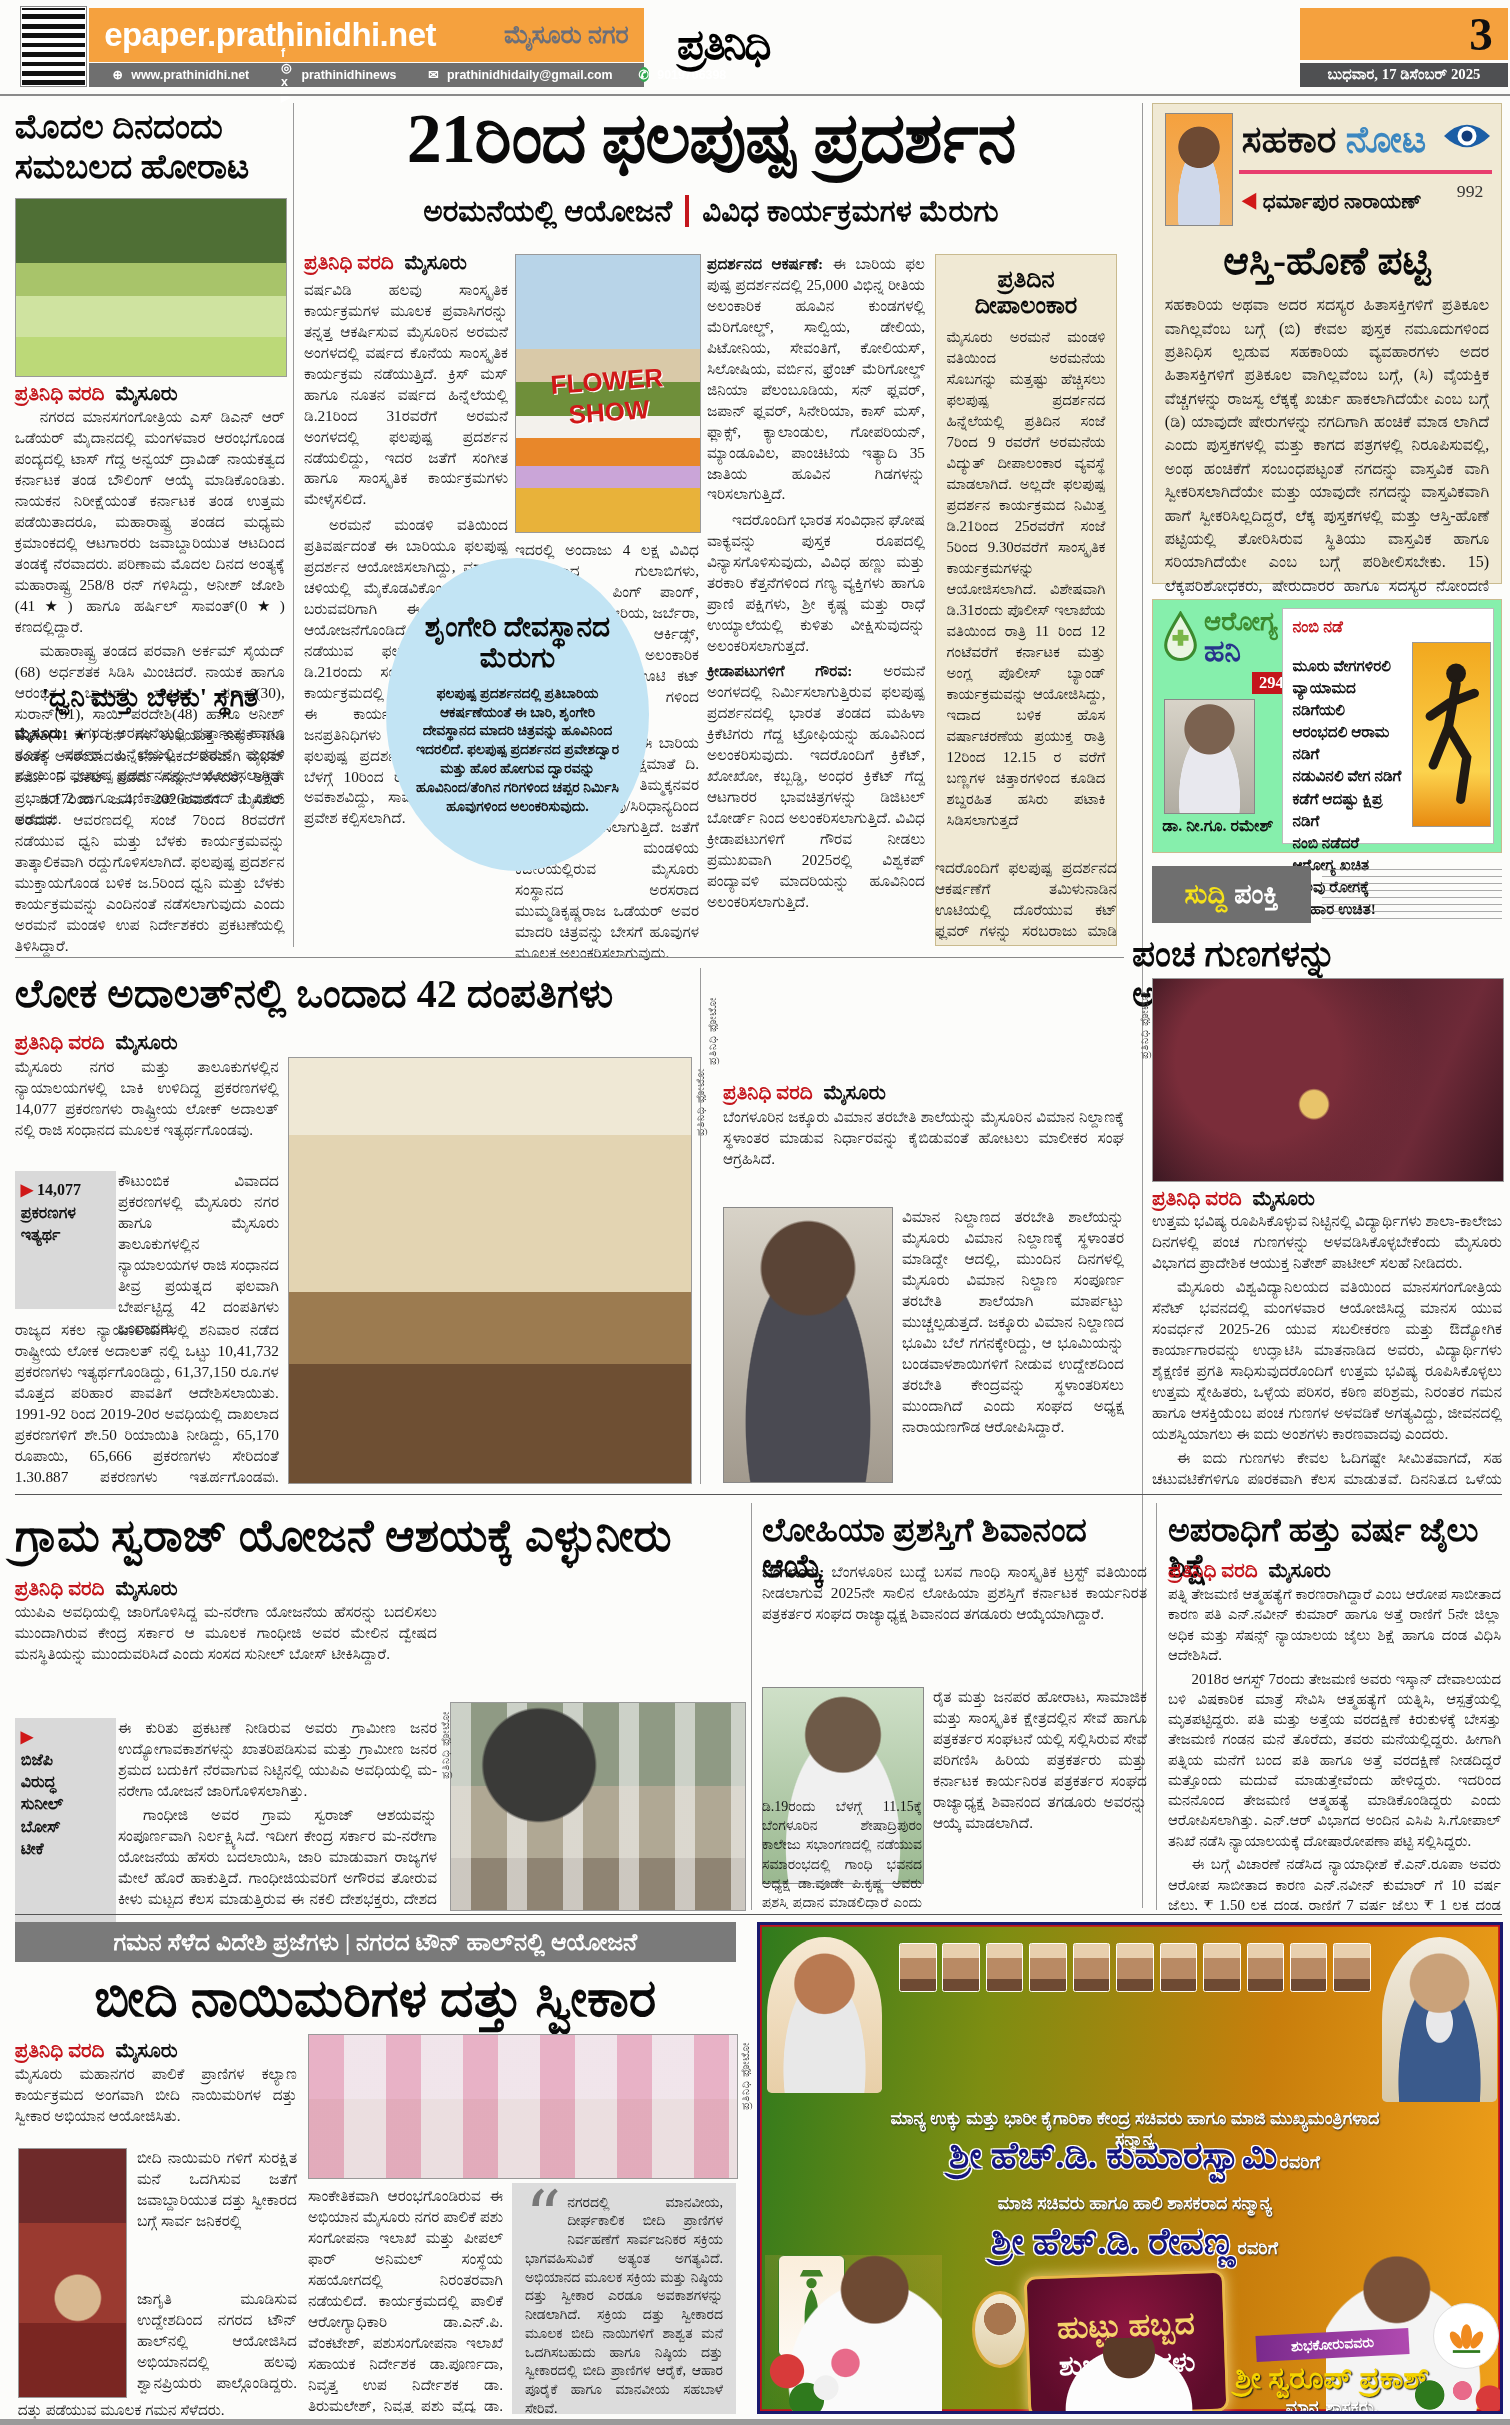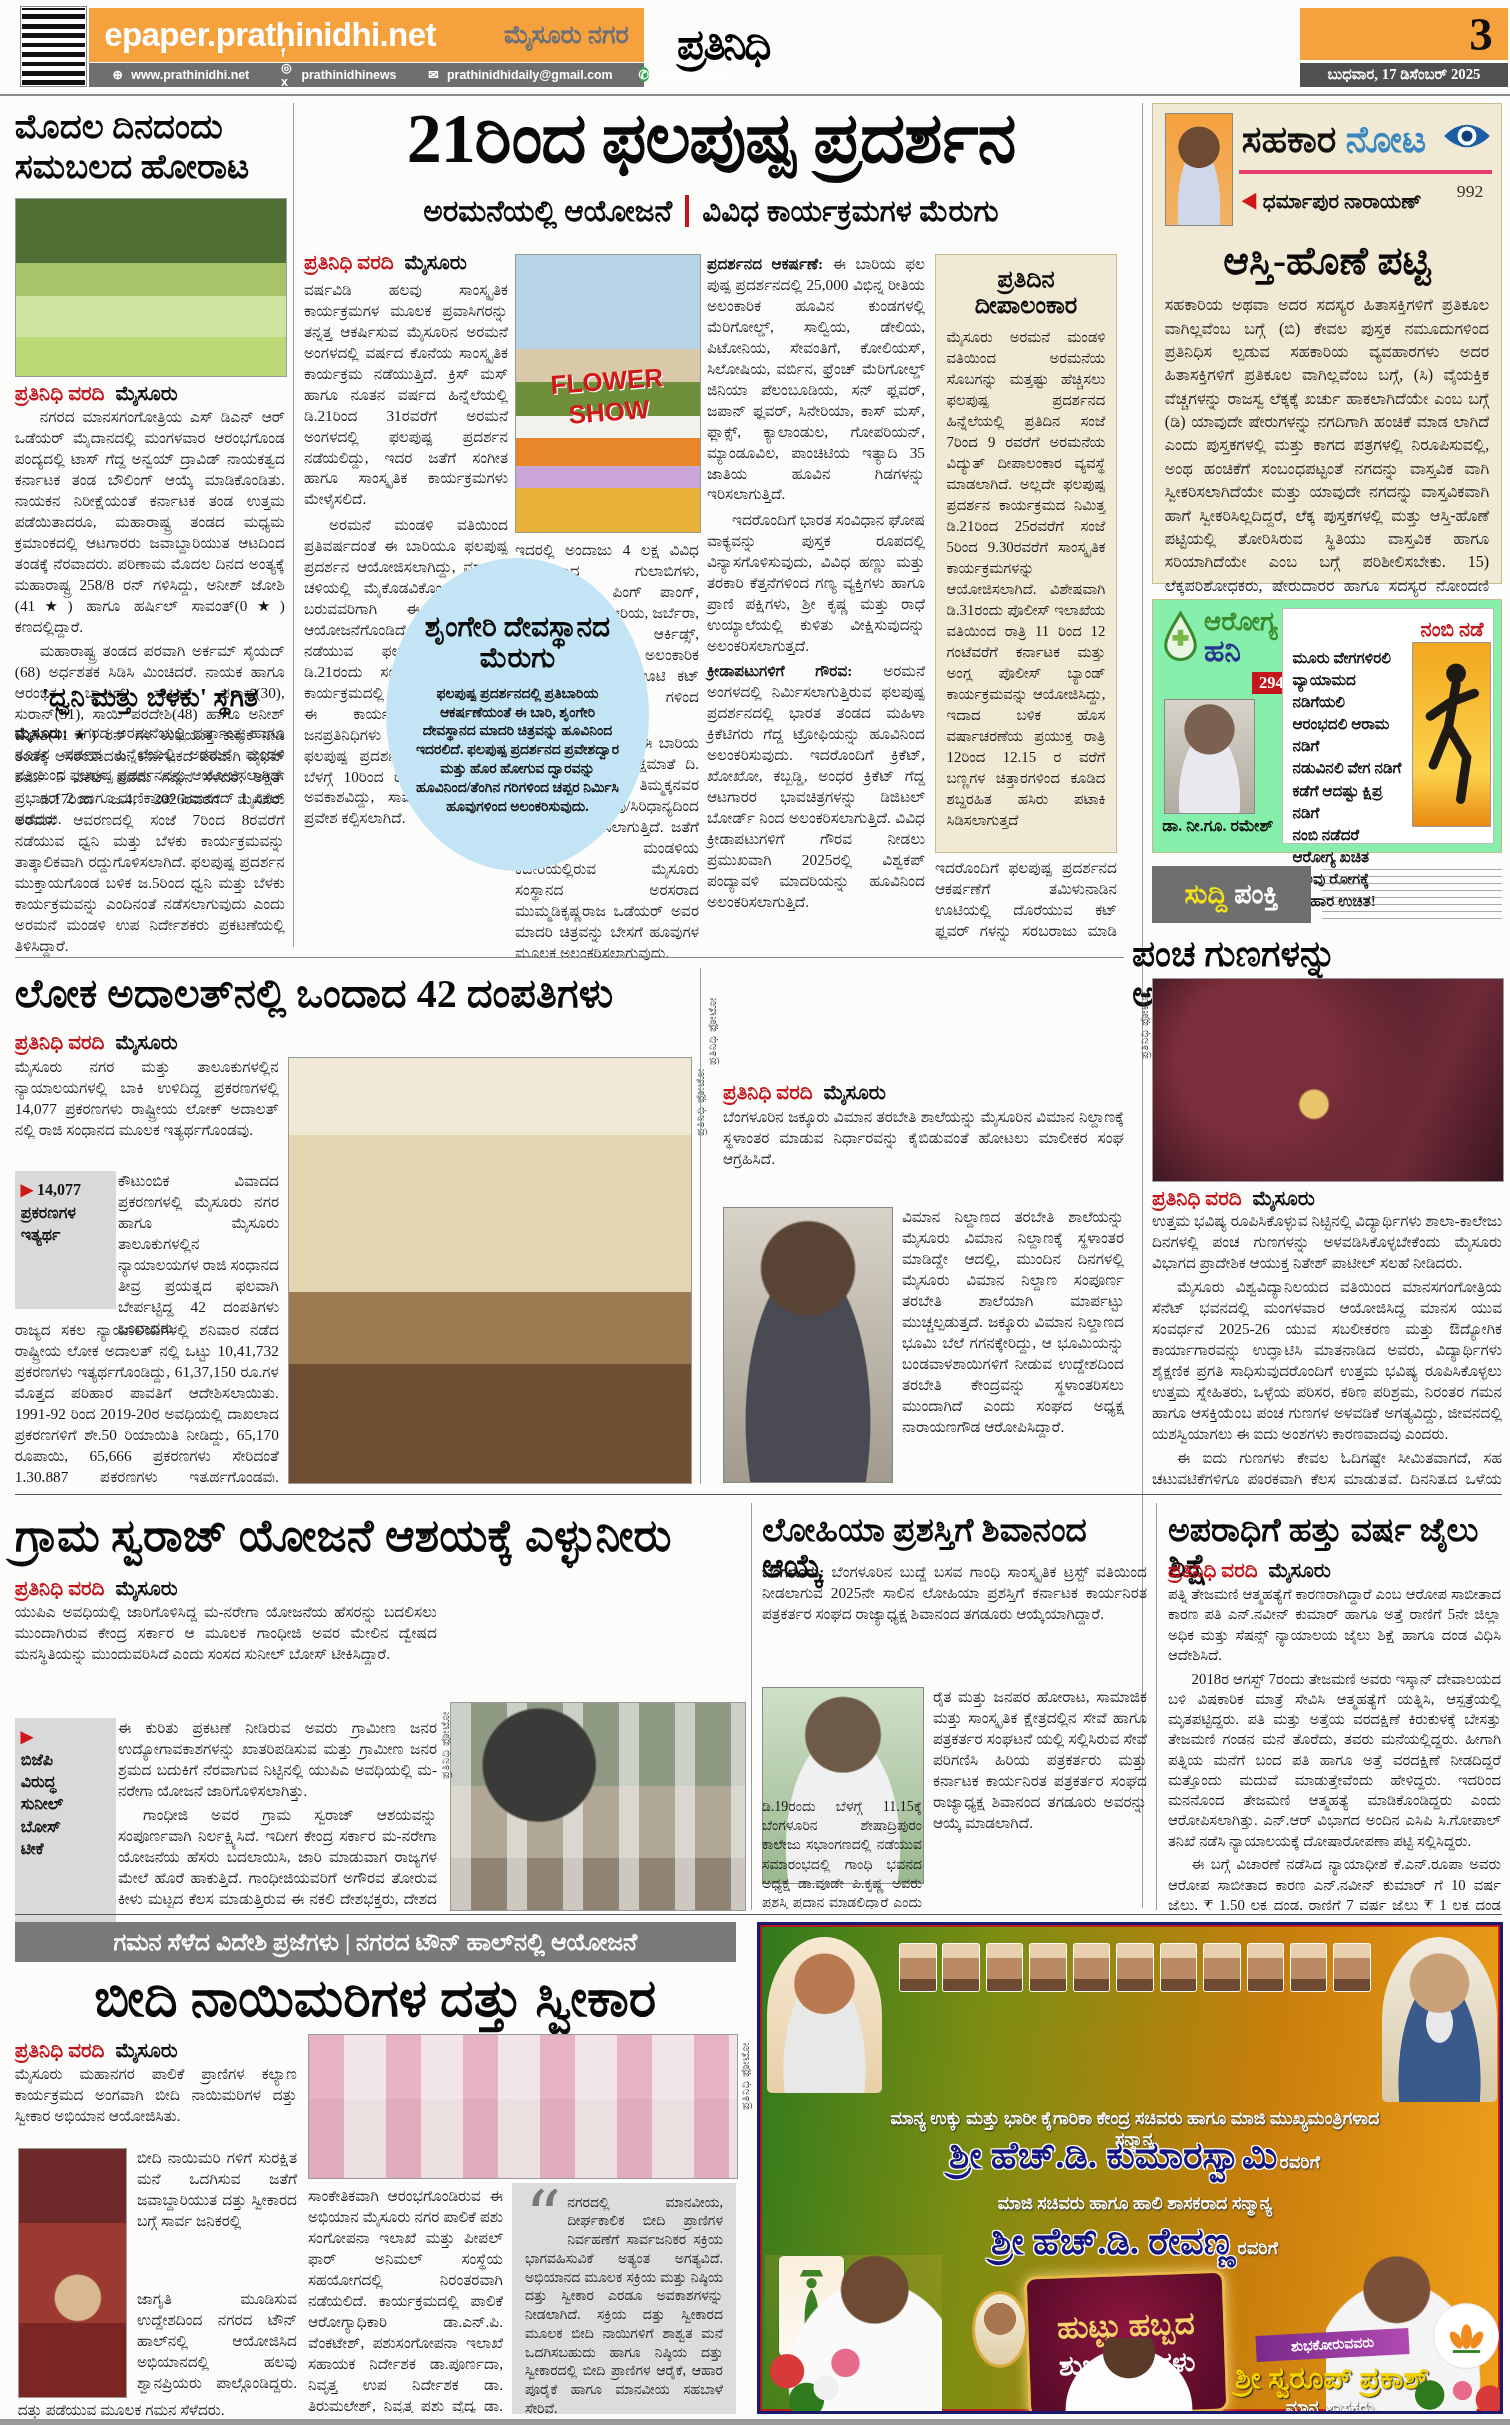--- a/index.html
+++ b/index.html
@@ -118,21 +118,21 @@
     <div style="margin-bottom:4.7px;">ಇದರಲ್ಲಿ ಅಂದಾಜು 4 ಲಕ್ಷ ವಿವಿಧ ಹೂವುಗಳಾದ ಗುಲಾಬಿಗಳು, ಕ್ರೈಸಾಂಥಿಮಮ್, ಪಿಂಗ್ ಪಾಂಗ್, ಕಾರ್ನೇಷನ್, ಆಸ್ಟ್ರಿಮೇರಿಯ, ಜರ್ಬೆರಾ, ಆಂಥೋರಿಯಮ್, ಆರ್ಕಿಡ್ಸ್, ಬ್ಲೂಡೈಸಿ, ಹಾಗೂ ಇತರ ಅಲಂಕಾರಿಕ ಹೂವುಗಳಿಂದ ಹಾಗೂ ಊಟಿ ಕಟ್ ಫ್ಲವರ್ ಗಳಿಂದ ಅಲಂಕರಿಸಲಾಗಿರುತ್ತದೆ.</div>
     <div><b>ಗಣ್ಯರ ಭಾವಚಿತ್ರ ಸೆಳೆತ:</b> <span>ಈ ಬಾರಿಯ ಪುಷ್ಪ ಪ್ರದರ್ಶನದಲ್ಲಿ ವೃಕ್ಷಮಾತೆ ದಿ. ಸಾಲುಮರದ ತಿಮ್ಮಕ್ಕನವರ ಭಾವಚಿತ್ರವನ್ನು ಹೂವು/ಸಿರಿಧಾನ್ಯದಿಂದ ಅಲಂಕರಿಸಿ ನಿರ್ಮಿಸಲಾಗುತ್ತಿದೆ. ಜತೆಗೆ ಅರಮನೆ ಮಂಡಳಿಯ ಕಚೇರಿಯಲ್ಲಿರುವ ಮೈಸೂರು ಸಂಸ್ಥಾನದ ಅರಸರಾದ ಮುಮ್ಮಡಿಕೃಷ್ಣರಾಜ ಒಡೆಯರ್ ಅವರ ಮಾದರಿ ಚಿತ್ರವನ್ನು ಬೇಸಗೆ ಹೂವುಗಳ ಮೂಲಕ ಅಲಂಕರಿಸಲಾಗುವುದು.</span></div>
   </div>
 
   <div class="abs body" style="left:707px;top:254px;width:218px;">
     <div style="margin-bottom:4.7px;"><b>ಪ್ರದರ್ಶನದ ಆಕರ್ಷಣೆ:</b> <span>ಈ ಬಾರಿಯ ಫಲ ಪುಷ್ಪ ಪ್ರದರ್ಶನದಲ್ಲಿ 25,000 ವಿಭಿನ್ನ ರೀತಿಯ ಅಲಂಕಾರಿಕ ಹೂವಿನ ಕುಂಡಗಳಲ್ಲಿ ಮೆರಿಗೋಲ್ಡ್, ಸಾಲ್ವಿಯ, ಡೇಲಿಯ, ಪಿಟೋನಿಯ, ಸೇವಂತಿಗೆ, ಕೋಲಿಯಸ್, ಸಿಲೋಷಿಯ, ವರ್ಬಿನ, ಫ್ರೆಂಚ್ ಮೆರಿಗೋಲ್ಡ್ ಜಿನಿಯಾ ಪೆಲಂಬೂಡಿಯ, ಸನ್ ಫ್ಲವರ್, ಜಪಾನ್ ಫ್ಲವರ್, ಸಿನೇರಿಯಾ, ಕಾಸ್ ಮಸ್, ಫ್ಲಾಕ್ಸ್, ಕ್ಯಾಲಾಂಡುಲ, ಗೋಪರಿಯನ್, ಮ್ಯಾಂಡೂವಿಲ, ಪಾಂಚಿಟಿಯ ಇತ್ಯಾದಿ 35 ಜಾತಿಯ ಹೂವಿನ ಗಿಡಗಳನ್ನು ಇರಿಸಲಾಗುತ್ತಿದೆ.</span></div>
     <div style="margin-bottom:4.7px;text-indent:25px;">ಇದರೊಂದಿಗೆ ಭಾರತ ಸಂವಿಧಾನ ಘೋಷ ವಾಕ್ಯವನ್ನು ಪುಸ್ತಕ ರೂಪದಲ್ಲಿ ವಿನ್ಯಾಸಗೊಳಿಸುವುದು, ವಿವಿಧ ಹಣ್ಣು ಮತ್ತು ತರಕಾರಿ ಕೆತ್ತನೆಗಳಿಂದ ಗಣ್ಯ ವ್ಯಕ್ತಿಗಳು ಹಾಗೂ ಪ್ರಾಣಿ ಪಕ್ಷಿಗಳು, ಶ್ರೀ ಕೃಷ್ಣ ಮತ್ತು ರಾಧೆ ಉಯ್ಯಾಲೆಯಲ್ಲಿ ಕುಳಿತು ವೀಕ್ಷಿಸುವುದನ್ನು ಅಲಂಕರಿಸಲಾಗುತ್ತದೆ.</div>
     <div><b>ಕ್ರೀಡಾಪಟುಗಳಿಗೆ ಗೌರವ:</b> <span>ಅರಮನೆ ಅಂಗಳದಲ್ಲಿ ನಿರ್ಮಿಸಲಾಗುತ್ತಿರುವ ಫಲಪುಷ್ಪ ಪ್ರದರ್ಶನದಲ್ಲಿ ಭಾರತ ತಂಡದ ಮಹಿಳಾ ಕ್ರಿಕೆಟಿಗರು ಗೆದ್ದ ಟ್ರೋಫಿಯನ್ನು ಹೂವಿನಿಂದ ಅಲಂಕರಿಸುವುದು. ಇದರೊಂದಿಗೆ ಕ್ರಿಕೆಟ್, ಖೋಖೋ, ಕಬ್ಬಡ್ಡಿ, ಅಂಧರ ಕ್ರಿಕೆಟ್ ಗೆದ್ದ ಆಟಗಾರರ ಭಾವಚಿತ್ರಗಳನ್ನು ಡಿಜಿಟಲ್ ಬೋರ್ಡ್ ನಿಂದ ಅಲಂಕರಿಸಲಾಗುತ್ತಿದೆ. ವಿವಿಧ ಕ್ರೀಡಾಪಟುಗಳಿಗೆ ಗೌರವ ನೀಡಲು ಪ್ರಮುಖವಾಗಿ 2025ರಲ್ಲಿ ವಿಶ್ವಕಪ್ ಪಂದ್ಯಾವಳಿ ಮಾದರಿಯನ್ನು ಹೂವಿನಿಂದ ಅಲಂಕರಿಸಲಾಗುತ್ತಿದೆ.</span></div>
   </div>
 
-  <div class="abs beige" style="left:935px;top:254px;width:182px;height:599px;padding:11.8px 10.6px;box-sizing:border-box;">
+  <div class="abs beige" style="left:935px;top:254px;width:182px;height:692px;padding:11.8px 10.6px;box-sizing:border-box;">
     <div class="hl center" style="font-size:23.6px;margin-bottom:8.3px;">ಪ್ರತಿದಿನ ದೀಪಾಲಂಕಾರ</div>
     <div class="body" style="font-size:14.8px;line-height:1.42;">ಮೈಸೂರು ಅರಮನೆ ಮಂಡಳಿ ವತಿಯಿಂದ ಅರಮನೆಯ ಸೊಬಗನ್ನು ಮತ್ತಷ್ಟು ಹೆಚ್ಚಿಸಲು ಫಲಪುಷ್ಪ ಪ್ರದರ್ಶನದ ಹಿನ್ನೆಲೆಯಲ್ಲಿ ಪ್ರತಿದಿನ ಸಂಜೆ 7ರಿಂದ 9 ರವರೆಗೆ ಅರಮನೆಯ ವಿದ್ಯುತ್ ದೀಪಾಲಂಕಾರ ವ್ಯವಸ್ಥೆ ಮಾಡಲಾಗಿದೆ. ಅಲ್ಲದೇ ಫಲಪುಷ್ಪ ಪ್ರದರ್ಶನ ಕಾರ್ಯಕ್ರಮದ ನಿಮಿತ್ತ ಡಿ.21ರಿಂದ 25ರವರೆಗೆ ಸಂಜೆ 5ರಿಂದ 9.30ರವರೆಗೆ ಸಾಂಸ್ಕೃತಿಕ ಕಾರ್ಯಕ್ರಮಗಳನ್ನು ಆಯೋಜಿಸಲಾಗಿದೆ. ವಿಶೇಷವಾಗಿ ಡಿ.31ರಂದು ಪೊಲೀಸ್ ಇಲಾಖೆಯ ವತಿಯಿಂದ ರಾತ್ರಿ 11 ರಿಂದ 12 ಗಂಟೆವರೆಗೆ ಕರ್ನಾಟಕ ಮತ್ತು ಅಂಗ್ಲ ಪೊಲೀಸ್ ಬ್ಯಾಂಡ್ ಕಾರ್ಯಕ್ರಮವನ್ನು ಆಯೋಜಿಸಿದ್ದು, ಇದಾದ ಬಳಿಕ ಹೊಸ ವರ್ಷಾಚರಣೆಯ ಪ್ರಯುಕ್ತ ರಾತ್ರಿ 12ರಿಂದ 12.15 ರ ವರೆಗೆ ಬಣ್ಣಗಳ ಚಿತ್ತಾರಗಳಿಂದ ಕೂಡಿದ ಶಬ್ದರಹಿತ ಹಸಿರು ಪಟಾಕಿ ಸಿಡಿಸಲಾಗುತ್ತದೆ</div>
   </div>
   <div class="abs body" style="left:935px;top:858px;width:182px;height:89px;overflow:hidden;">ಇದರೊಂದಿಗೆ ಫಲಪುಷ್ಪ ಪ್ರದರ್ಶನದ ಆಕರ್ಷಣೆಗೆ ತಮಿಳುನಾಡಿನ ಊಟಿಯಲ್ಲಿ ದೊರೆಯುವ ಕಟ್ ಫ್ಲವರ್ ಗಳನ್ನು ಸರಬರಾಜು ಮಾಡಿ ಜೋಡಿಸಲಾಗುತ್ತಿದೆ. ಜತೆಗೆ 2025ರ ಭಾರತದ ಆಪರೇಶನ್ ಸಿಂಧೂರ್ ನಲ್ಲಿ ಭಾಗವಹಿಸಿದ ಯುದ್ಧ ಟ್ಯಾಂಕರ್, ಹಡಗು, ನೇವಿ ಫೈಟರ್ ಜೆಟ್ ಮಾದರಿ, ಛೋಟಾ ಭೀಮ್, ಕಾಳಿಂಗ ಮರ್ಧನ ಮಾದರಿ, ಅಳಿಲು ಸೈಕಲ್ ಓಡಿಸುತ್ತಿರುವ ಮಾದರಿ ಸೇರಿದಂತೆ ಹಂಸ ಮಾದರಿಯ ಸೆಲ್ಫಿ ಪಾಯಿಂಟ್‌ಗಳನ್ನು ಹೂವುಗಳಿಂದ ನಿರ್ಮಿಸಲಾಗುತ್ತಿದೆ.</div>
 
   <div class="abs" style="left:386px;top:558px;width:263px;height:313px;background:#C2E4F4;border-radius:50%;display:flex;flex-direction:column;align-items:center;justify-content:center;padding:17.7px 28px;box-sizing:border-box;text-align:center;">
     <div class="hl" style="font-size:28px;margin-bottom:11px;">ಶೃಂಗೇರಿ ದೇವಸ್ಥಾನದ ಮೆರುಗು</div>
     <div style="font-weight:bold;font-size:14px;line-height:1.35;">ಫಲಪುಷ್ಪ ಪ್ರದರ್ಶನದಲ್ಲಿ ಪ್ರತಿಬಾರಿಯ ಆಕರ್ಷಣೆಯಂತೆ ಈ ಬಾರಿ, ಶೃಂಗೇರಿ ದೇವಸ್ಥಾನದ ಮಾದರಿ ಚಿತ್ರವನ್ನು ಹೂವಿನಿಂದ ಇದರಲಿದೆ. ಫಲಪುಷ್ಪ ಪ್ರದರ್ಶನದ ಪ್ರವೇಶದ್ವಾರ ಮತ್ತು ಹೊರ ಹೋಗುವ ದ್ವಾರವನ್ನು ಹೂವಿನಿಂದ/ತೆಂಗಿನ ಗರಿಗಳಿಂದ ಚಪ್ಪರ ನಿರ್ಮಿಸಿ ಹೂವುಗಳಿಂದ ಅಲಂಕರಿಸುವುದು.</div>
   </div>
 
@@ -173,21 +173,21 @@
       <span style="color:#3C8A2E;font-size:26px;display:block;">ಆರೋಗ್ಯ</span>
       <span style="color:#27348B;font-size:29.5px;display:block;">ಹನಿ</span>
     </div>
     <div class="abs" style="left:99px;top:72px;background:#c4161c;color:#fff;font-weight:bold;font-size:16.5px;padding:1.2px 7px;">294</div>
     <div class="abs portrait" style="left:10.6px;top:99px;width:89px;height:113px;background:
          radial-gradient(circle at 50% 26%,#7b6250 0 26%,transparent 27%),
          radial-gradient(ellipse at 50% 88%,#e8e8ee 0 48%,transparent 49%),
          linear-gradient(180deg,#d8d3c8,#b0aca2);"></div>
     <div class="abs" style="left:5.9px;top:217px;width:118px;text-align:center;font-weight:bold;font-size:16px;">ಡಾ. ನೀ.ಗೂ. ರಮೇಶ್</div>
     <div class="abs" style="left:129px;top:8.3px;width:212px;height:236px;background:#fff;border:0.6px solid #bbb;padding:8.3px 9.4px;box-sizing:border-box;">
-      <div style="color:#c4161c;font-weight:bold;font-size:20px;margin-bottom:6px;text-align:right;">ನಂಬಿ ನಡೆ</div>
+      <div style="color:#c4161c;font-weight:bold;font-size:16px;margin-bottom:19px;">ನಂಬಿ ನಡೆ</div>
       <div style="font-weight:bold;font-size:15.3px;line-height:1.45;width:118px;">
         <span style="display:block;">ಮೂರು ವೇಗಗಳಿರಲಿ</span>
         <span style="display:block;">ವ್ಯಾಯಾಮದ ನಡಿಗೆಯಲಿ</span>
         <span style="display:block;">ಆರಂಭದಲಿ ಆರಾಮ ನಡಿಗೆ</span>
         <span style="display:block;">ನಡುವಿನಲಿ ವೇಗ ನಡಿಗೆ</span>
         <span style="display:block;">ಕಡೆಗೆ ಆದಷ್ಟು ಕ್ಷಿಪ್ರ ನಡಿಗೆ</span>
         <span style="display:block;">ನಂಬಿ ನಡೆದರೆ</span>
         <span style="display:block;">ಆರೋಗ್ಯ ಖಚಿತ</span>
         <span style="display:block;">ಹಲವು ರೋಗಕ್ಕೆ</span>
         <span style="display:block;">ಪರಿಹಾರ ಉಚಿತ!</span>

